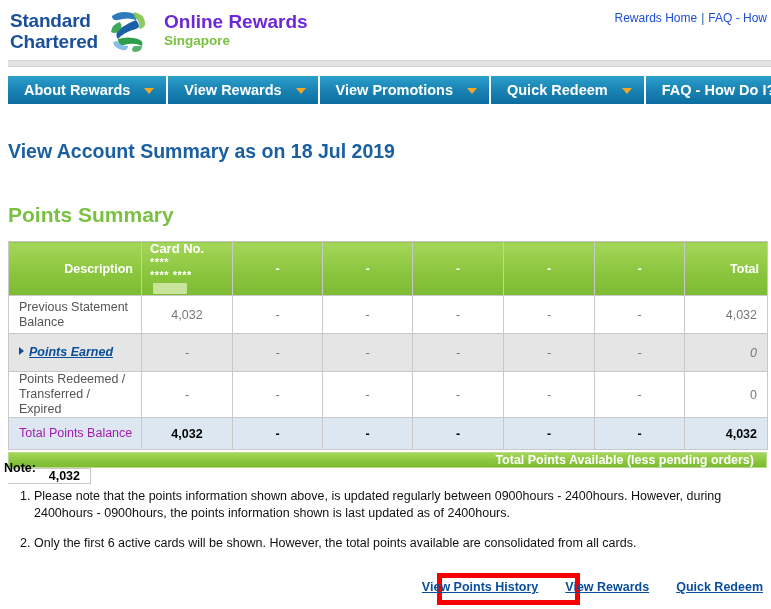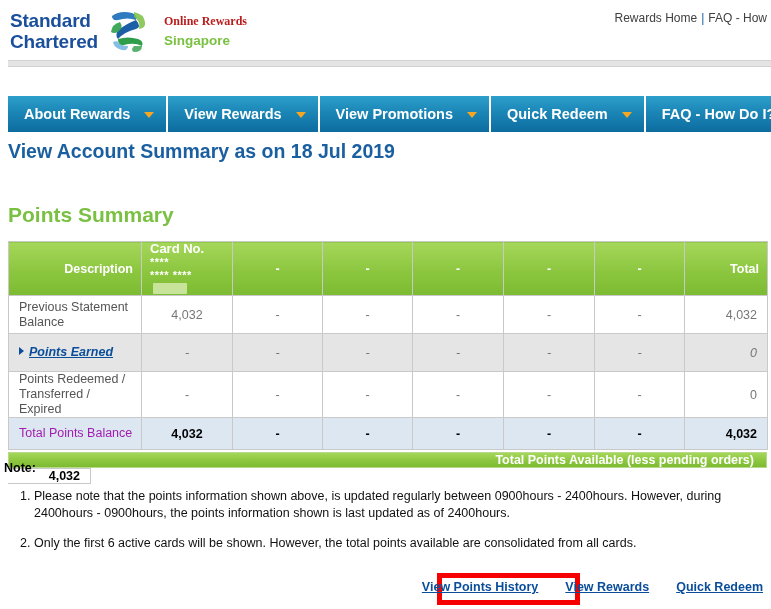--- a/index.html
+++ b/index.html
@@ -39,65 +39,63 @@
   .brand-logo {
     margin-left: 8px;
     width: 44px; height: 46px;
     position: relative;
   }
   .sub-brand {
     position: absolute;
     left: 164px; top: 11px;
   }
   .sub-brand .title {
-    font-size: 12px;
-    font-weight: bold;
-    color: #b91c1c;
+    font-size: 19px;
+    font-weight: bold;
+    color: #6d28d9;
     line-height: 21px;
-    font-family: Liberation Serif, serif;
   }
   .sub-brand .country {
     font-size: 13.5px;
     font-weight: bold;
     color: #7ac143;
     line-height: 18px;
   }
   .toplinks {
     position: absolute;
     right: 4px; top: 11px;
     font-size: 12px;
     color: #1a5fa0;
     white-space: nowrap;
   }
   .toplinks a {
-    color: #404040;
+    color: #1d4ed8;
     text-decoration: none;
   }
   .toplinks .sep {
     color: #1a5fa0;
     margin: 0 4px;
   }
   .header-rule {
     position: absolute;
     left: 8px; right: 0; top: 60px;
     height: 7px;
     background: #e4e4e4;
     border-top: 1px solid #d2d2d2;
     border-bottom: 1px solid #d2d2d2;
   }
 
   
   .nav {
     position: absolute;
     left: 8px; top: 76px;
     right: 0;
-    height: 36px;
+    height: 28px;
     display: flex;
     background: linear-gradient(to bottom, #2c9fcb 0%, #1b86b6 45%, #0d6c9f 100%);
-    margin-top: 20px;
   }
   .nav-item {
     position: relative;
     display: flex;
     align-items: center;
     padding: 0 14px 0 16px;
     border-right: 2px solid #ffffff;
     color: #ffffff;
     font-size: 14.5px;
     font-weight: bold;

